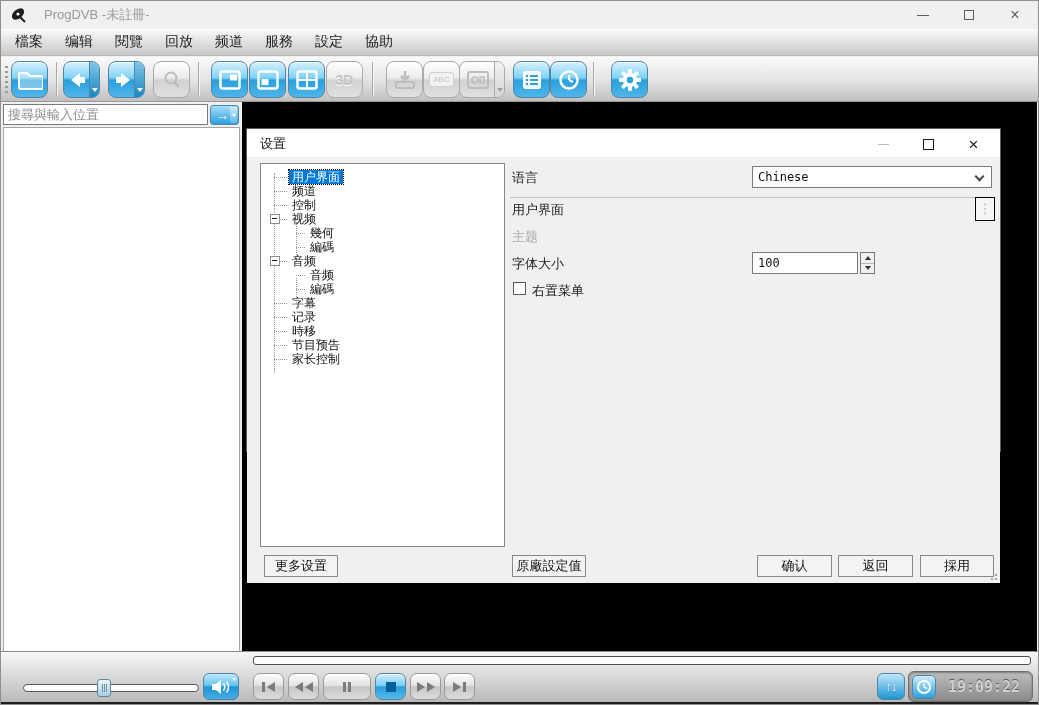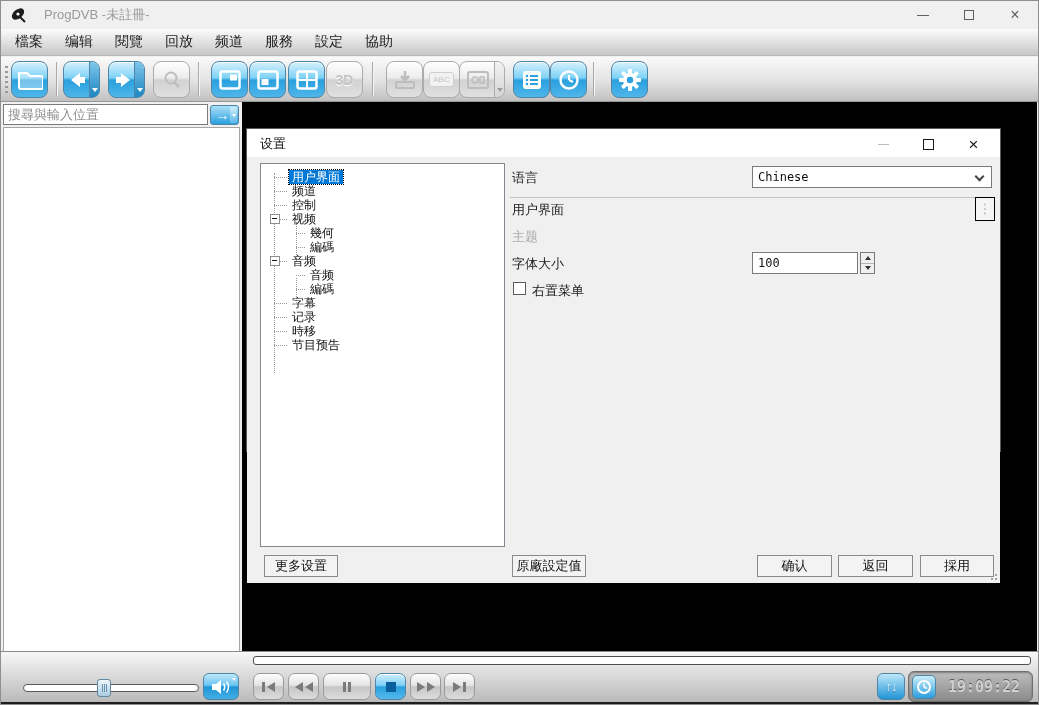--- a/index.html
+++ b/index.html
@@ -333,20 +333,23 @@
             </div>
           <div class="trow lvl0">
               <span class="tlabel">记录</span>
             </div>
           <div class="trow lvl0">
               <span class="tlabel">時移</span>
             </div>
           <div class="trow lvl0">
               <span class="tlabel">节目预告</span>
             </div>
+          <div class="trow lvl0">
+              <span class="tlabel">家长控制</span>
+            </div>
         </div>
       </div>
 
       <div class="flabel" style="top:12px">语言</div>
       <div class="combo" style="left:505px; top:9px; width:240px">
         <span>Chinese</span><span class="chev"></span>
       </div>
 
       <div class="hsep"></div>
 

